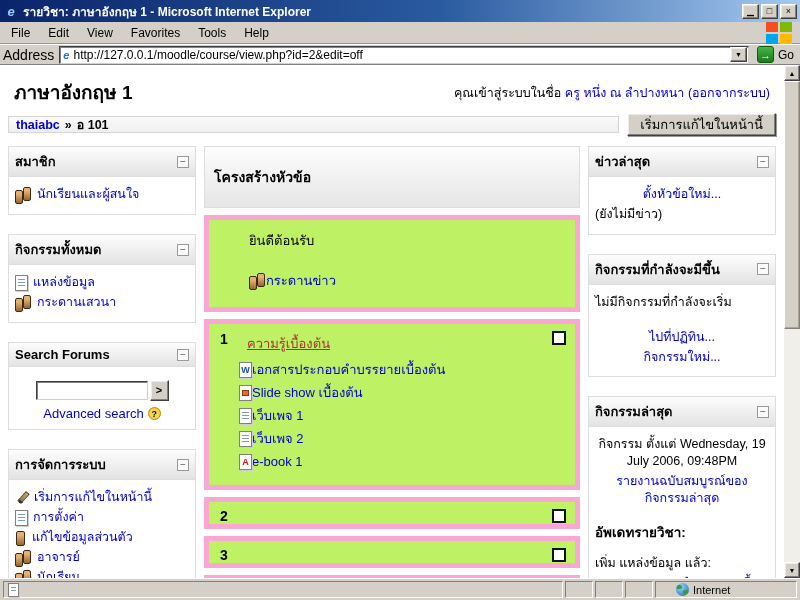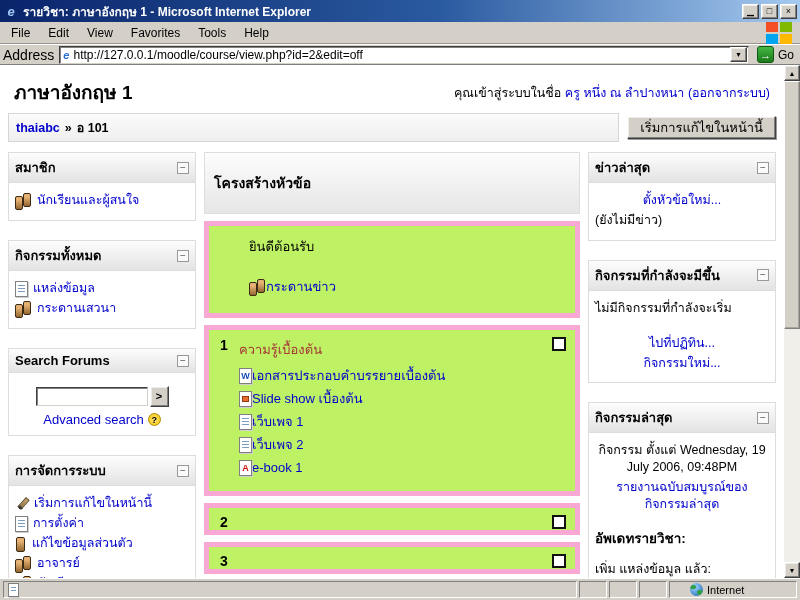--- a/index.html
+++ b/index.html
@@ -38,21 +38,21 @@
   .go-txt{font-size:12px;}
 
   
   .content-row{flex:1;display:flex;overflow:hidden;}
   .page{flex:1;background:#fff;overflow:hidden;position:relative;}
   a{color:#0000cc;text-decoration:none;cursor:pointer;}
   .page-header{display:flex;justify-content:space-between;align-items:flex-start;padding:12px 14px 4px;}
   .course-title{font-size:19px;font-weight:bold;margin:0;}
   .login-info{font-size:12.5px;padding-top:6px;text-align:right;white-space:nowrap;}
   .crumb-row{display:flex;align-items:center;margin:2px 8px 8px;gap:8px;}
-  .crumb-bar{flex:1;background:linear-gradient(#fbfbfb,#efefef);border:1px solid #d5d5d5;height:29px;
+  .crumb-bar{flex:1;background:linear-gradient(#fbfbfb,#efefef);border:1px solid #d5d5d5;height:17px;
     display:flex;align-items:center;padding:0 7px;font-size:12.5px;gap:5px;font-weight:bold;}
   .edit-btn{height:23px;padding:0 12px;font-size:13px;background:#d4d0c8;border:1px solid;
     border-color:#fff #404040 #404040 #fff;box-shadow:inset -1px -1px 0 #808080,inset 1px 1px 0 #ecebe8,1px 1px 0 #9a9a9a;}
   .columns{display:flex;align-items:flex-start;padding:2px 8px;gap:8px;}
   .col-left,.col-right{width:188px;flex:none;}
   .col-center{flex:1;min-width:0;}
 
   .block{border:1px solid #ddd;margin-bottom:19px;background:#fff;}
   .block-header{background:linear-gradient(#fdfdfd,#e3e3e3);border-bottom:1px solid #ddd;
     padding:4px 6px;display:flex;align-items:center;justify-content:space-between;font-weight:bold;font-size:13px;}
@@ -101,21 +101,21 @@
   
   .topic-header{border:1px solid #ddd;background:linear-gradient(#fdfdfd,#e6e6e6);font-weight:bold;
     font-size:14px;padding:19px 9px;margin-bottom:7px;}
   .section{border:5px solid #f9a8d4;margin-bottom:7px;display:flex;background:#bef264;}
   .sec-num{width:30px;flex:none;font-weight:bold;font-size:14px;padding:7px 0 0 11px;}
   .sec-body{flex:1;min-width:0;padding:9px 4px 9px 0;font-size:13px;}
   .sec-check{width:34px;flex:none;display:flex;justify-content:flex-end;padding:7px 9px 0 0;}
   .checkbox{width:14px;height:14px;border:2px solid #111;background:#fff;flex:none;}
   .intro-body{padding:10px 8px 12px 40px;font-size:13px;}
   .intro-gap{height:16px;}
-  .summary-red{color:#a53434;margin:0 0 7px 0;}
+  .summary-red{color:#a53434;margin:0 0 7px 8px;text-decoration:underline;}
   .res-item{display:flex;align-items:center;margin:5px 0;line-height:18px;}
   .sec-empty{height:32px;}
   .sec-empty .sec-num{padding-top:6px;}
   .sec-empty .sec-check{padding-top:7px;}
 
   
   .c{text-align:center;}
   .rb-line{margin:3px 0;line-height:1.35;}
   .mt8{margin-top:9px;}
   .bold-head{font-weight:bold;font-size:13.5px;margin:14px 0 12px;}
@@ -126,21 +126,21 @@
   .thumb{height:248px;margin:0;background:#d4d0c8;border:1px solid;border-color:#fff #808080 #808080 #fff;
     box-shadow:inset -1px -1px 0 #a9a59a;flex:none;}
 
   
   .statusbar{height:22px;flex:none;background:#d4d0c8;border-top:1px solid #fff;
     display:flex;align-items:center;gap:2px;padding:2px 3px;}
   .pane{height:17px;border:1px solid;border-color:#808080 #fff #fff #808080;display:flex;
     align-items:center;gap:4px;padding:0 4px;font-size:11px;}
   .pane-main{flex:1;}
   .pane-sm{width:28px;flex:none;}
-  .pane-net{width:128px;flex:none;padding-left:20px;}
+  .pane-net{width:142px;flex:none;padding-left:20px;}
 </style>
 </head>
 <body>
 
 <div class="window">
 
   <div class="titlebar">
     <span class="ie-e">e</span>
     <span class="wtitle">รายวิชา: ภาษาอังกฤษ 1 - Microsoft Internet Explorer</span>
     <span class="winbtns">

